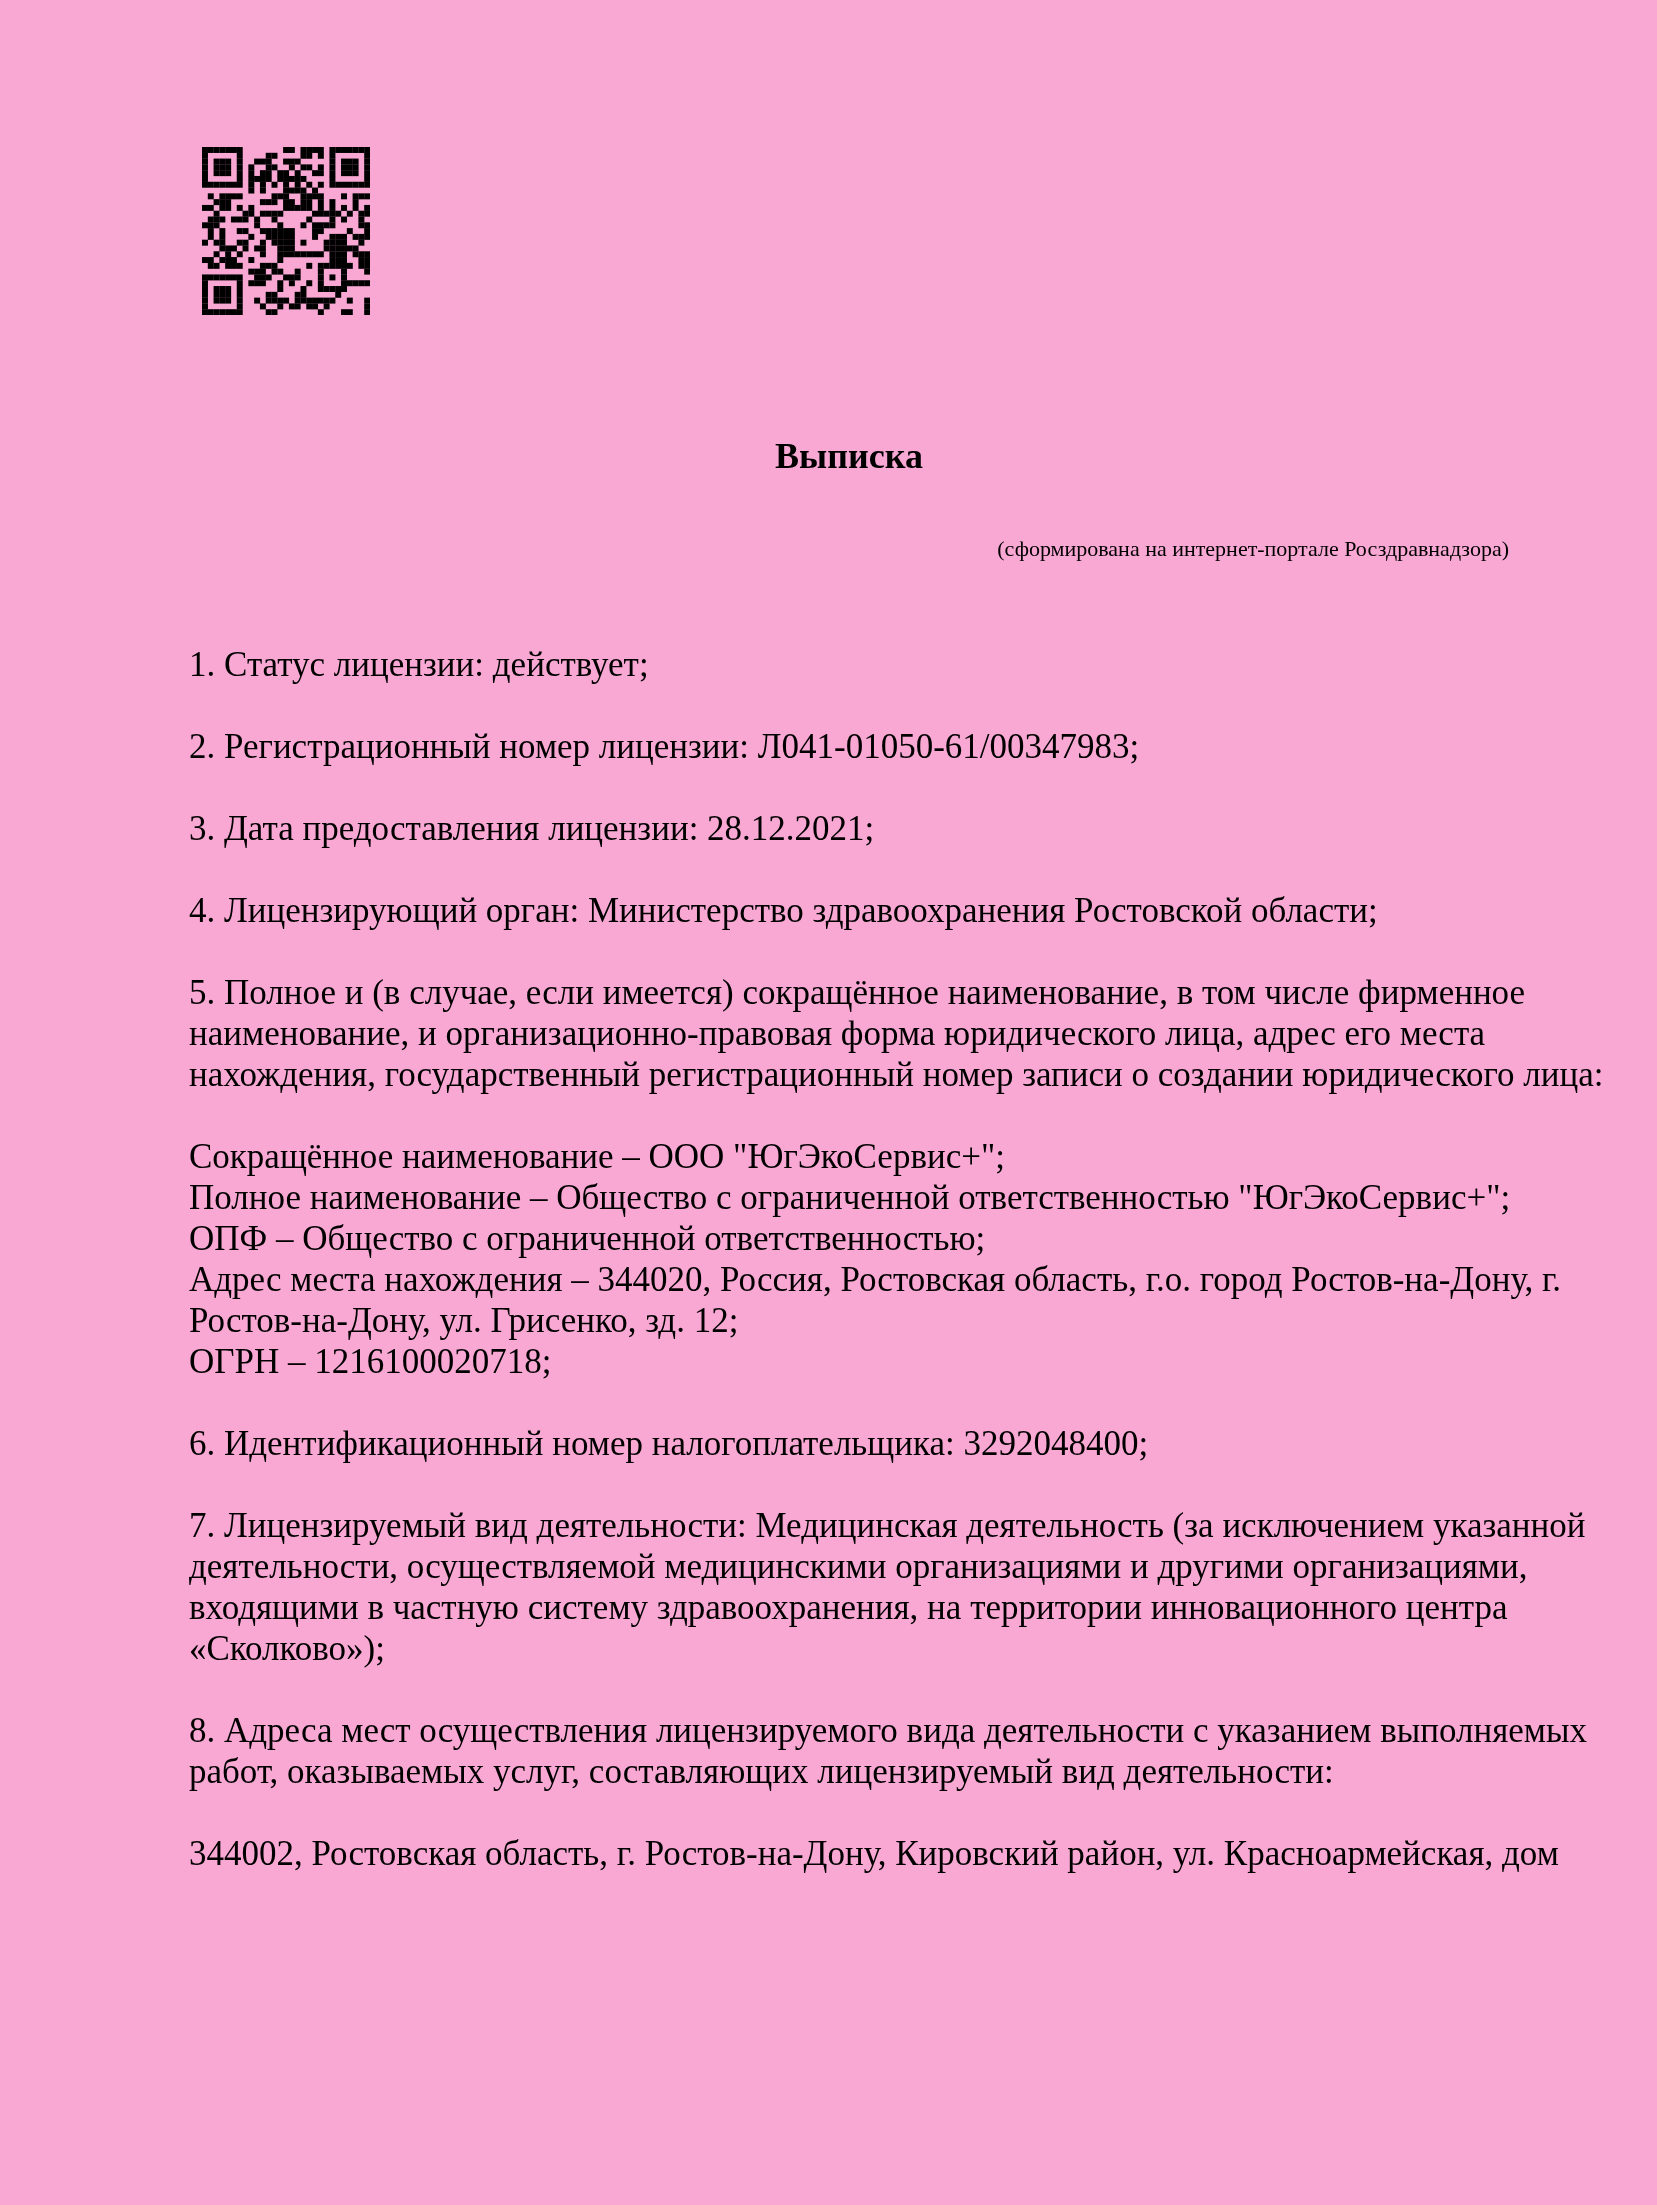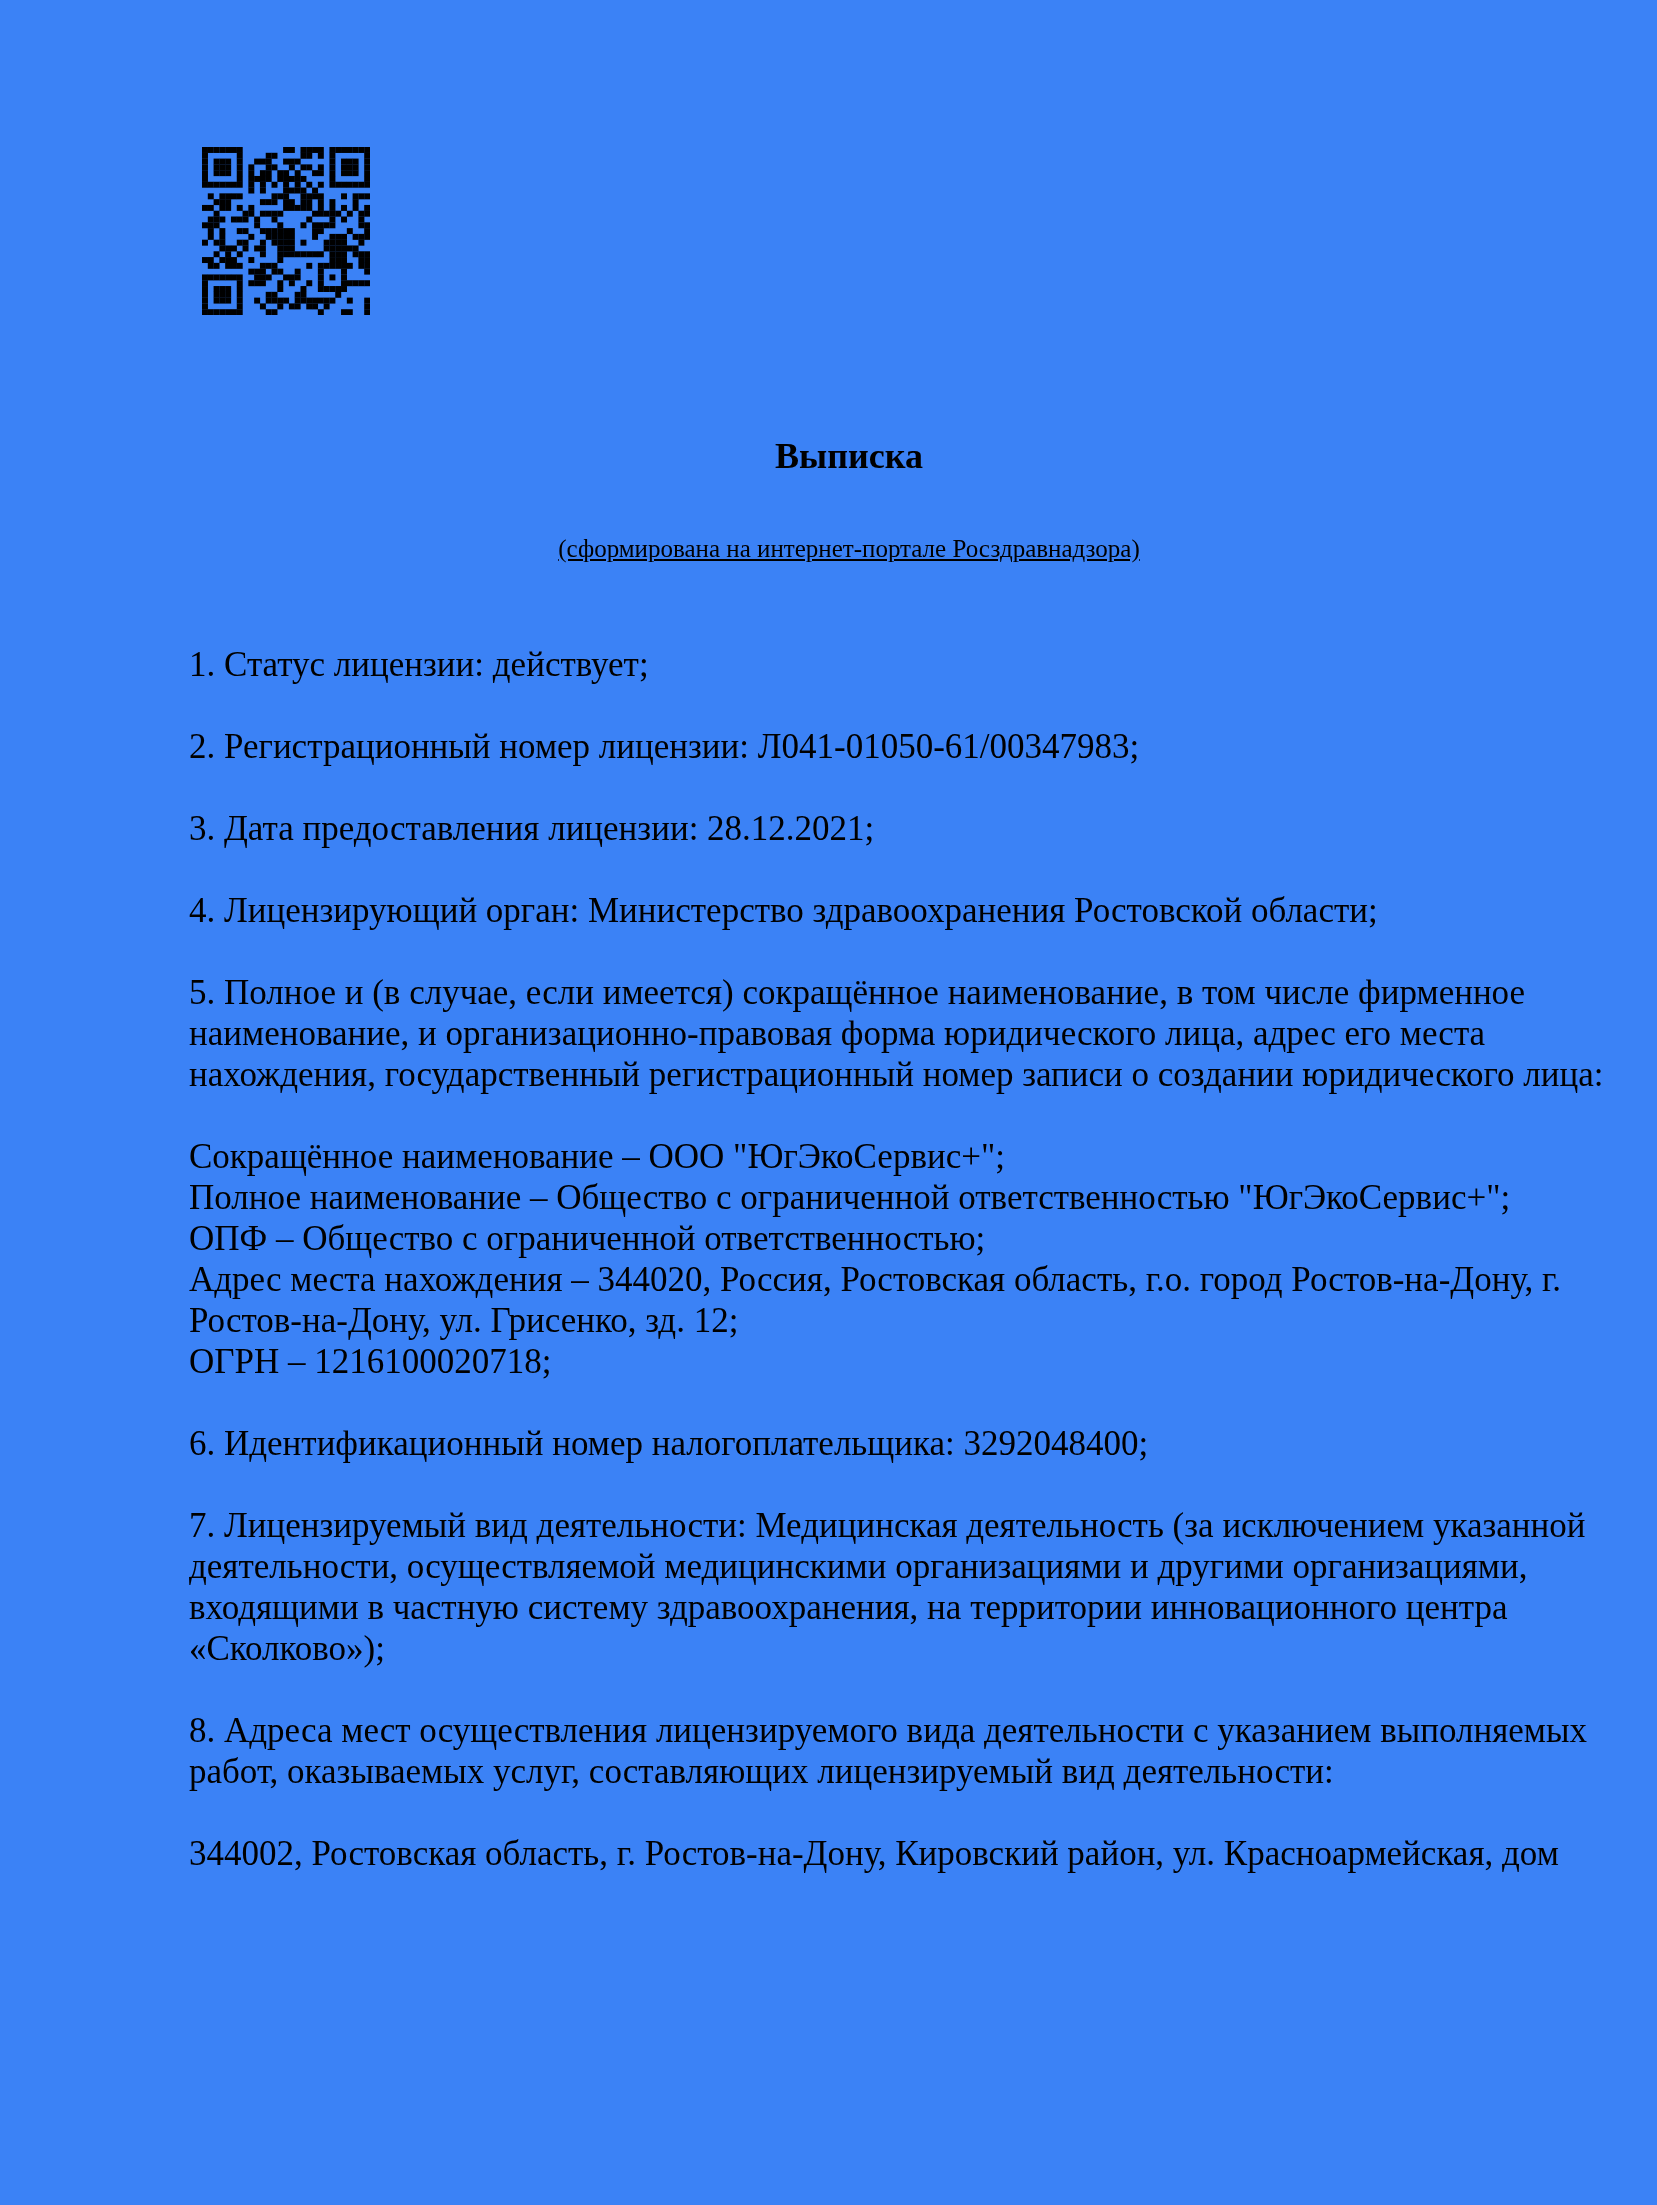--- a/index.html
+++ b/index.html
@@ -32,41 +32,40 @@
   }
   .title {
     margin-top: 431px;
     text-align: center;
     font-weight: bold;
     font-size: 36px;
     line-height: 51px;
   }
   .subtitle {
     margin-top: 51px;
-    text-align: center;
-    font-size: 25px;
+    text-align: right;
+    font-size: 22px;
     line-height: 31px;
-    text-decoration: underline;
   }
   .doc-body {
     margin-top: 80px;
     font-size: 35px;
     line-height: 41px;
   }
   .para {
     margin: 0 0 41px 0;
   }
   .line {
     white-space: nowrap;
   }
 </style>
 </head>
 <body>
 
-<div class="page" style="background: #3b82f6; color: rgb(0, 0, 0);">
+<div class="page" style="background: #f9a8d4; color: rgb(0, 0, 0);">
 
   <svg class="qr" viewBox="0 0 252 252" xmlns="http://www.w3.org/2000/svg">
       <rect x="0.00" y="0.00" width="8.94" height="8.94"></rect>
       <rect x="8.69" y="0.00" width="8.94" height="8.94"></rect>
       <rect x="17.38" y="0.00" width="8.94" height="8.94"></rect>
       <rect x="26.07" y="0.00" width="8.94" height="8.94"></rect>
       <rect x="34.76" y="0.00" width="8.94" height="8.94"></rect>
       <rect x="43.45" y="0.00" width="8.94" height="8.94"></rect>
       <rect x="52.14" y="0.00" width="8.94" height="8.94"></rect>
       <rect x="121.66" y="0.00" width="8.94" height="8.94"></rect>

